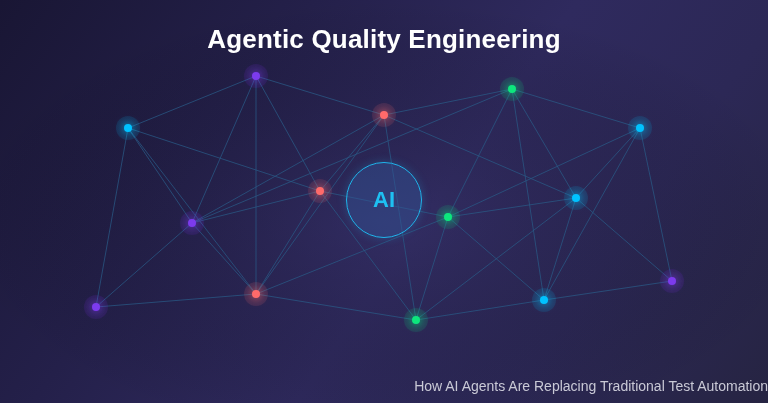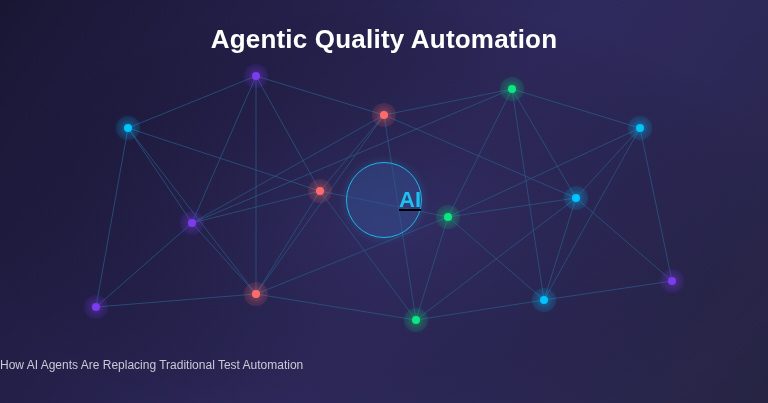--- a/index.html
+++ b/index.html
@@ -15,28 +15,27 @@
     .title {
       position: absolute; left: 0; right: 0; top: 24px;
       text-align: center; color: #ffffff; font-weight: bold; font-size: 26px;
       letter-spacing: 0.2px;
     }
     .ai-circle {
       position: absolute; left: 346px; top: 162px; width: 76px; height: 76px;
       border-radius: 50%; border: 1.5px solid #1fb5ec;
       background: rgba(52, 84, 150, 0.45);
       box-shadow: 0 0 10px rgba(31,181,236,0.25);
-      display: flex; align-items: center; justify-content: flex-end;
+      display: flex; align-items: center; justify-content: center;
       box-sizing: border-box;
-      text-decoration: underline;
     }
     .ai-label { color: #1ec0f2; font-weight: bold; font-size: 22px; }
     .subtitle {
-      position: absolute; left: 0; right: 0; top: 358px;
-      text-align: left; color: #c9c9d6; font-size: 12px;
+      position: absolute; left: 0; right: 0; top: 378px;
+      text-align: right; color: #c9c9d6; font-size: 14px;
     }
     .site {
       position: absolute; left: 0; right: 0; top: 385px;
       text-align: center; color: #8e8ca8; font-size: 10px;
     }
   </style>
 </head>
 <body>
 
 <div class="banner">
@@ -123,20 +122,20 @@
         <circle cx="256" cy="294" r="4" fill="#ff6b6b" filter="url(#glow)"></circle>
         <circle cx="416" cy="320" r="12" fill="#10e67d" fill-opacity="0.12"></circle>
         <circle cx="416" cy="320" r="4" fill="#10e67d" filter="url(#glow)"></circle>
         <circle cx="544" cy="300" r="12" fill="#00c2ff" fill-opacity="0.12"></circle>
         <circle cx="544" cy="300" r="4" fill="#00c2ff" filter="url(#glow)"></circle>
         <circle cx="672" cy="281" r="12" fill="#7c3aed" fill-opacity="0.12"></circle>
         <circle cx="672" cy="281" r="4" fill="#7c3aed" filter="url(#glow)"></circle>
       </g>
   </svg>
 
-  <div class="title">Agentic Quality Automation</div>
+  <div class="title">Agentic Quality Engineering</div>
 
   <div class="ai-circle">
     <span class="ai-label">AI</span>
   </div>
 
   <div class="subtitle">How AI Agents Are Replacing Traditional Test Automation</div>
 </div>
 
 </body></html>

